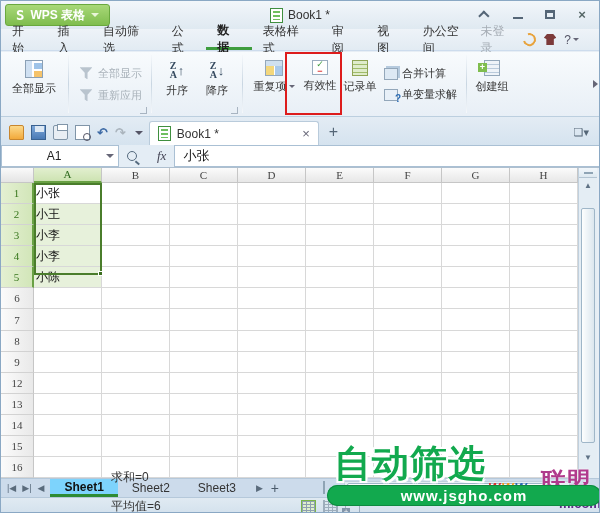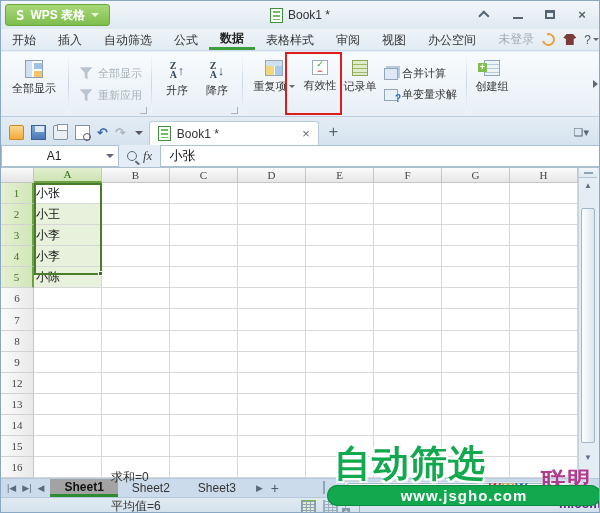--- a/index.html
+++ b/index.html
@@ -21,21 +21,21 @@
   .win-ctl { width:18px; height:18px; display:flex; align-items:center; justify-content:center; color:#566; font-size:13px; font-weight:bold; }
   .chev-up { width:8px; height:8px; border-left:2px solid #567; border-top:2px solid #567; transform:rotate(45deg) translateY(3px); }
   .minim { width:10px; border-top:2px solid #567; margin-top:8px; }
   .maxim { width:10px; height:9px; border:2px solid #567; border-top-width:3px; }
 
   
   .menubar { position:absolute; left:0; top:28px; width:100%; height:22px;
     background:linear-gradient(#eef3f8,#e2ebf3); display:flex; align-items:center; font-size:12px; color:#333; border-bottom:1px solid #cddced; }
   .menu-item { padding:3px 11px 2px; height:100%; display:flex; align-items:center; }
   .menu-item.active { font-weight:bold; border-bottom:3px solid #3e9d3e; color:#222; }
-  .menubar-right { margin-left:auto; display:flex; align-items:center; gap:8px; padding-right:0; }
+  .menubar-right { margin-left:auto; display:flex; align-items:center; gap:8px; padding-right:20px; }
   .login-label { color:#a6adb5; font-size:12px; }
   .coin-icon { width:13px; height:13px; border-radius:50%; border:2px solid #e8a33d; border-left-color:transparent; transform:rotate(30deg); }
   .skin-icon { width:13px; height:11px; background:#7c3a3a; clip-path:polygon(25% 0,75% 0,100% 35%,80% 45%,80% 100%,20% 100%,20% 45%,0 35%); }
   .help-item { color:#556; font-size:12px; display:flex; align-items:center; gap:2px; }
   .tiny-caret { width:0; height:0; border-left:3px solid transparent; border-right:3px solid transparent; border-top:3px solid #667; }
 
   
   .ribbon { position:absolute; left:0; top:51px; width:100%; height:65px;
     background:linear-gradient(#f8fbfd,#e8eff6); border-bottom:1px solid #bccfdf; display:flex; align-items:stretch; overflow:hidden; }
   .rb-group { display:flex; align-items:stretch; padding:2px 4px; position:relative; }
@@ -97,21 +97,21 @@
   .doc-tab { width:170px; height:24px; background:#fff; border:1px solid #b9cbdb; border-bottom:none; border-radius:3px 3px 0 0; display:flex; align-items:center; gap:6px; padding:0 8px; font-size:12px; color:#333; }
   .tab-close { margin-left:auto; color:#667; font-size:13px; }
   .new-tab { font-size:16px; color:#567; padding:0 10px 4px; }
   .tab-list-btn { margin-left:auto; padding:0 10px 6px; color:#567; font-size:11px; }
 
   
   .formulabar { position:absolute; left:0; top:144px; width:100%; height:23px; background:#e4edf5; display:flex; align-items:stretch; border-bottom:1px solid #aebfcf; }
   .name-box { width:118px; background:#fff; border:1px solid #aac0d4; display:flex; align-items:center; font-size:12px; color:#222; }
   .name-box .val { flex:1; text-align:center; }
   .name-caret { width:0; height:0; border-left:4px solid transparent; border-right:4px solid transparent; border-top:4px solid #667; margin-right:4px; }
-  .fx-zone { display:flex; align-items:center; gap:6px; padding:0 8px; }
+  .fx-zone { display:flex; align-items:center; gap:20px; padding:0 8px; }
   .mag-icon { width:10px; height:10px; border:1.5px solid #556a7e; border-radius:50%; position:relative; }
   .mag-icon::after { content:""; position:absolute; right:-4px; bottom:-3px; width:5px; height:1.5px; background:#556a7e; transform:rotate(40deg); }
   .fx-label { font-family:"Liberation Serif",serif; font-style:italic; font-size:13px; color:#445; }
   .formula-input { flex:1; background:#fff; border:1px solid #aac0d4; border-right:none; display:flex; align-items:center; padding-left:8px; font-size:13px; color:#111; }
 
   
   .grid { position:absolute; left:0; top:167px; width:577px; height:310px; background:#fff; font-size:12px; }
   .col-headers { display:flex; height:15px; }
   .corner { width:33px; height:15px; background:linear-gradient(#fafafa,#e4e4e4); border:1px solid #c6c6c6; border-top:none; border-left:none; }
   .col-h { width:68px; height:15px; background:linear-gradient(#fbfbfb,#e7e7e7); border-right:1px solid #c6c6c6; border-bottom:1px solid #c6c6c6;
@@ -132,21 +132,21 @@
   .v-split { height:10px; border-bottom:1px solid #b3c4d2; background:linear-gradient(#f2f7fb,#dde8f0); display:flex; align-items:center; justify-content:center; }
   .v-split::after { content:""; width:9px; border-top:2px solid #8fa4b5; }
   .v-btn { height:14px; display:flex; align-items:center; justify-content:center; color:#5f7285; font-size:8px; }
   .v-thumb { position:absolute; left:2px; right:2px; top:40px; height:235px; background:linear-gradient(90deg,#fdfefe,#dbe6ee); border:1px solid #9fb6c8; border-radius:2px; }
   .v-btn.down { position:absolute; bottom:14px; left:0; right:0; }
 
   
   .sheetbar { position:absolute; left:0; top:477px; width:100%; height:19px; background:#ccdbeb; display:flex; align-items:stretch; font-size:12px; border-top:1px solid #b5c8da; }
   .sheet-nav { display:flex; align-items:center; gap:6px; padding:0 6px; color:#5a6b7c; font-size:9px; }
   .sheet-tab { padding:0 14px; display:flex; align-items:center; color:#333; }
-  .sheet-tab.active { background:#a3a3a3; border-bottom:3px solid #2e8b34; color:#111; font-weight:bold; }
+  .sheet-tab.active { background:#7dd3fc; border-bottom:3px solid #2e8b34; color:#111; font-weight:bold; }
   .sheet-more { display:flex; align-items:center; gap:8px; color:#5a6b7c; font-size:9px; padding:0 6px; }
   .sheet-plus { font-size:14px; color:#4a5a6a; }
   .hscroll { position:absolute; left:322px; top:478px; width:262px; height:17px; display:flex; align-items:center; gap:2px; }
   .h-split { width:4px; height:13px; border-left:2px solid #8fa4b5; }
   .h-btn { width:13px; text-align:center; color:#5f7285; font-size:9px; }
   .h-track { flex:1; height:13px; background:#e4edf4; border:1px solid #c0d0de; position:relative; }
   .h-thumb { position:absolute; left:2px; top:1px; bottom:1px; width:200px; background:linear-gradient(#fdfefe,#dbe6ee); border:1px solid #9fb6c8; border-radius:2px; }
 
   
   .statusbar { position:absolute; left:0; top:496px; width:100%; height:17px; background:linear-gradient(#e0eaf2,#d3e1ed); border-top:1px solid #b5c8da; display:flex; align-items:center; font-size:12px; color:#333; }

